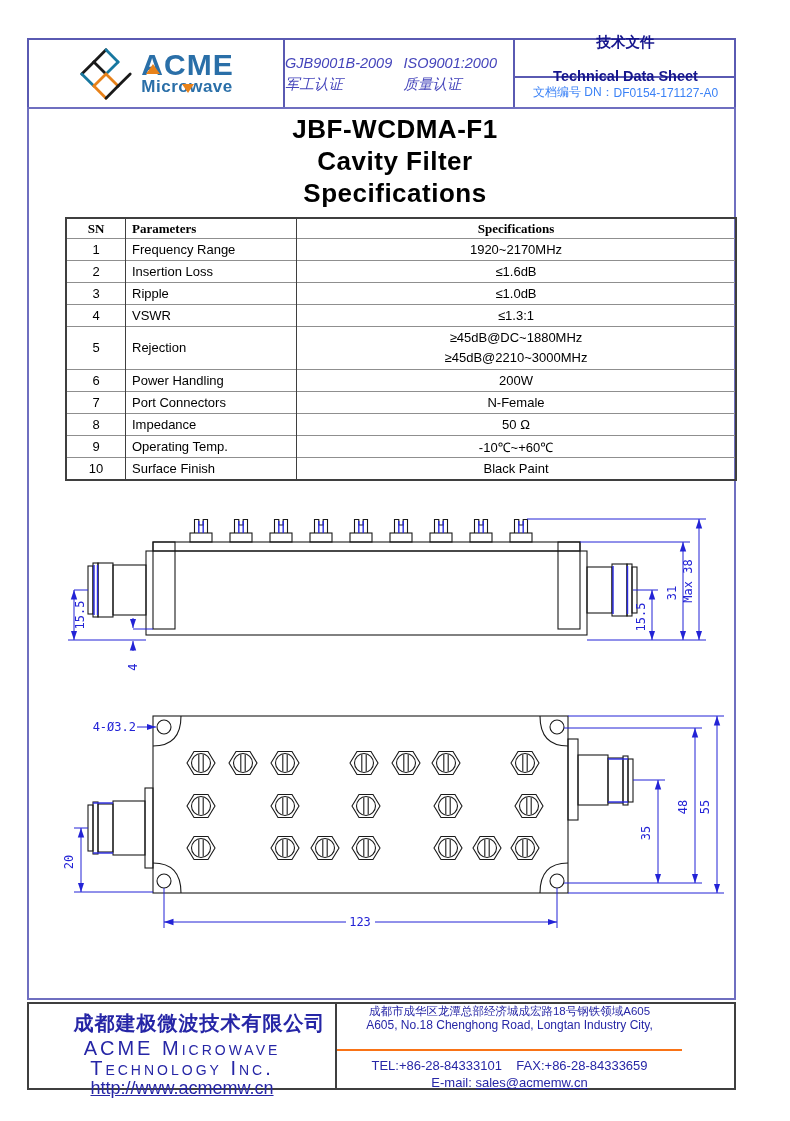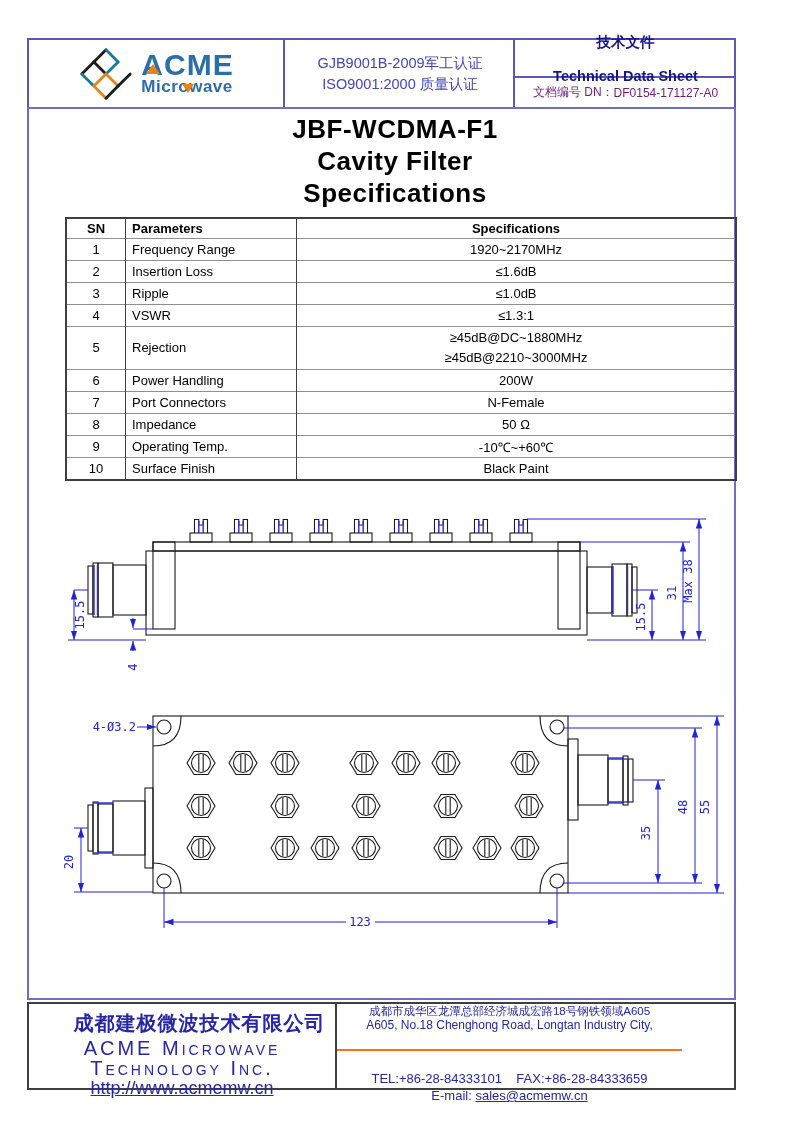--- a/index.html
+++ b/index.html
@@ -5,27 +5,27 @@
   html,body{margin:0;padding:0;background:#fff;}
   .page{position:relative;width:790px;height:1121px;background:#fff;
         font-family:"Liberation Sans",sans-serif;overflow:hidden;}
 
   
   .hbox{position:absolute;left:27px;top:27px;width:705px;height:67px;
         border:2px solid #5a5ab2;margin-top:11px;}
   .hcol{position:absolute;top:0;height:100%;}
   .hc1{left:0;width:254px;display:flex;align-items:center;justify-content:center;}
   .hc2{left:254px;width:230px;border-left:2px solid #5a5ab2;
-       display:flex;flex-direction:column;align-items:center;justify-content:center;
-       color:#4545bb;font-size:14.5px;line-height:21px;}
+       display:flex;flex-direction:row;align-items:center;justify-content:center;
+       color:#4545bb;font-size:14.5px;line-height:21px;font-style:italic;}
   .hc3{left:484px;width:221px;border-left:2px solid #5a5ab2;}
   .hc3r1{height:36px;border-bottom:2px solid #5a5ab2;display:flex;align-items:center;justify-content:center;
          color:#15158c;font-weight:bold;font-size:14.5px;flex-direction:column;}
   .hc3r2{height:29px;display:flex;align-items:center;justify-content:center;
-         color:#701a75;font-size:12px;}
+         color:#3b82f6;font-size:12px;}
   .logo{display:flex;align-items:center;gap:7px;}
   .brandblock{display:flex;flex-direction:column;}
   .brand{position:relative;font-weight:bold;font-size:30px;line-height:27px;
          color:#2a6fa8;letter-spacing:1px;}
   .a-tri{position:absolute;left:5px;top:13px;width:0;height:0;
          border-left:7px solid transparent;border-right:7px solid transparent;
          border-bottom:10px solid #e8821a;}
   .brand-sub{position:relative;font-weight:bold;font-size:17px;line-height:18px;
          color:#2a6fa8;letter-spacing:0.5px;}
   .w-tri{position:absolute;left:41px;top:6px;width:0;height:0;
@@ -38,21 +38,21 @@
 
   .title{position:absolute;left:0;top:113px;width:100%;text-align:center;
          font-weight:bold;font-size:26px;line-height:32px;color:#000000;letter-spacing:0.5px;}
 
   
   table.spec{position:absolute;left:65px;top:217px;width:672px;
          border-collapse:collapse;table-layout:fixed;font-size:13px;color:#000;}
   table.spec{border:2px solid #3f3f3f;}
   table.spec th,table.spec td{border-left:1px solid #3f3f3f;border-top:1px solid #8f8f8f;
          padding:0 6px;}
-  table.spec th{height:19px;font-size:13px;}
+  table.spec th{height:19px;font-size:13px;font-family:Liberation Serif, serif;}
   table.spec td{height:21px;}
   tr.tall td{height:42px;line-height:20px;}
   .c-sn{width:46px;text-align:center;}
   .c-par{width:158px;text-align:left;}
   .c-spec{text-align:center;}
   th.c-par{text-align:left;padding-left:8px;}
 
   
   svg.draw{position:absolute;left:30px;top:495px;}
   .ln{stroke:#1a1a1a;stroke-width:1.1;fill:none;}
@@ -67,21 +67,21 @@
   .fc{position:absolute;top:0;height:100%;}
   .fc1{left:0;width:306px;text-align:center;}
   .fc2{left:306px;width:345px;border-left:2px solid #3f3f3f;text-align:center;}
   .fc3{left:653px;right:0;border-left:2px solid #3f3f3f;text-align:center;font-size:13px;}
   .f-cn{font-size:20px;font-weight:bold;margin-top:6px;letter-spacing:1px;padding-left:35px;}
   .f-en{font-variant:small-caps;font-size:20px;letter-spacing:3px;line-height:18px;margin-top:2px;}
   .f-url{font-size:18px;text-decoration:underline;margin-top:1px;display:inline-block;}
   .f-addr-top{height:45px;border-bottom:2px solid #f97316;padding-top:0;}
   .f-acn{font-size:11.5px;line-height:14px;}
   .f-aen{font-size:12px;line-height:14px;}
-  .f-tel{font-size:13px;margin-top:20px;}
+  .f-tel{font-size:13px;margin-top:7px;}
   .f-mail{font-size:13px;margin-top:2px;}
   .f-mail a, .f-link{color:#2626a6;text-decoration:underline;}
   .f-page1{margin-top:22px;}
 </style>
 </head>
 <body>
 
 <div class="page">
 
   <div class="hbox">

